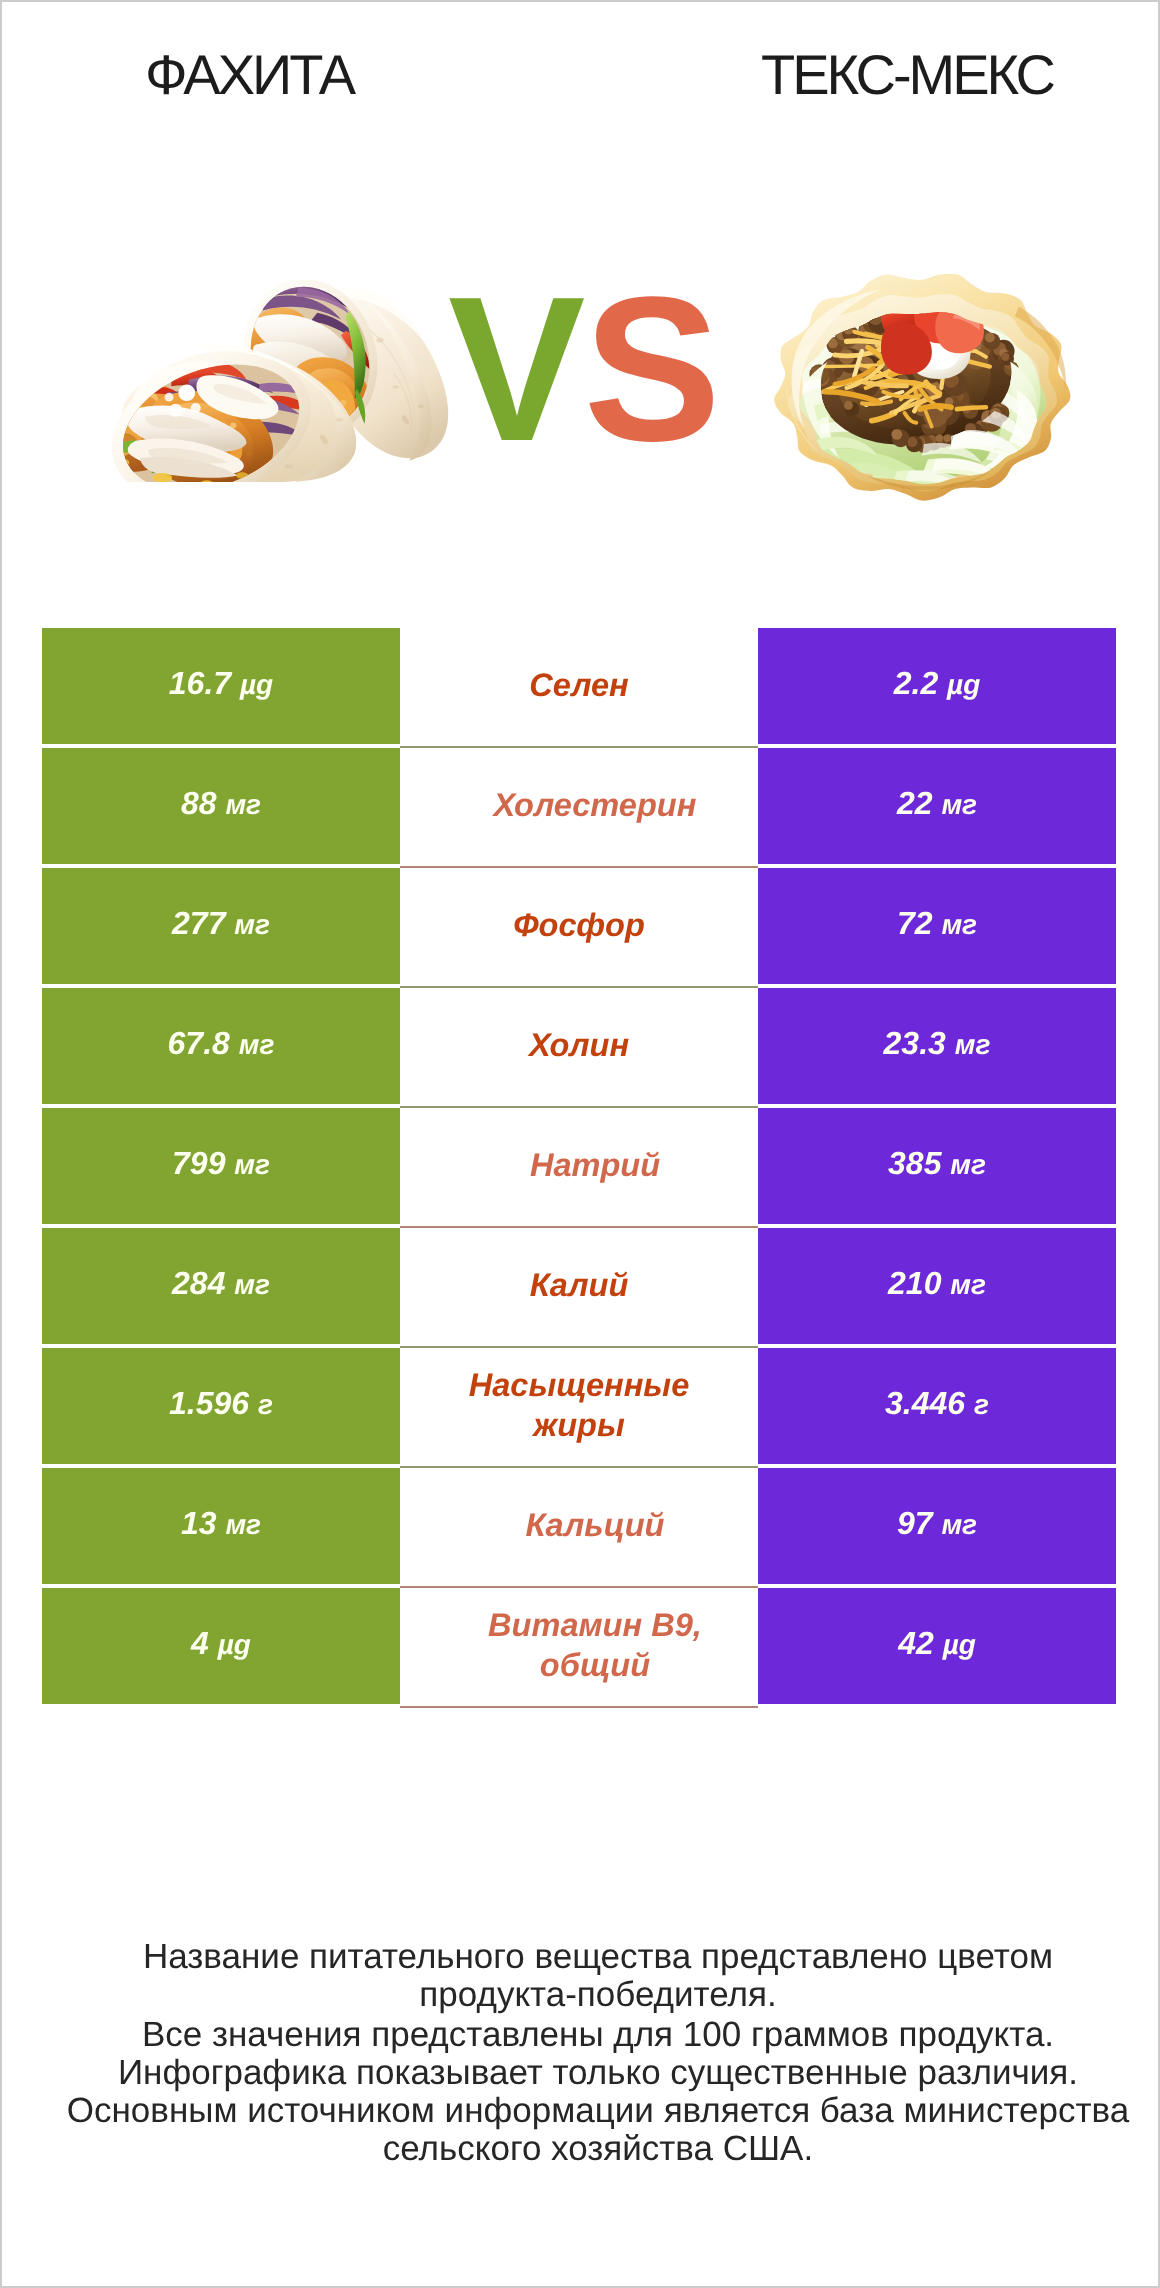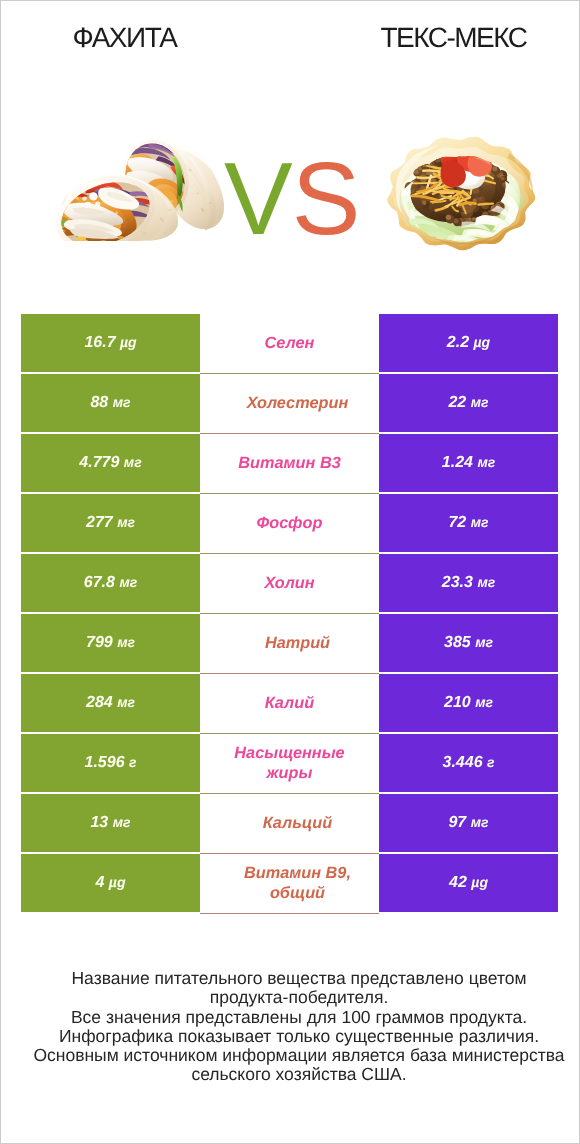--- a/index.html
+++ b/index.html
@@ -5,36 +5,36 @@
   html,body{margin:0;padding:0;background:#fff;}
   body{width:580px;height:1144px;font-family:"Liberation Sans",sans-serif;-webkit-font-smoothing:antialiased;text-rendering:geometricPrecision;}
   .page{position:relative;box-sizing:border-box;width:580px;height:1144px;border:1px solid #cccccc;background:#ffffff;overflow:hidden;}
   .titles{position:absolute;top:0;left:0;width:578px;height:80px;}
   .title{position:absolute;top:21px;font-size:28px;color:#1c1c1c;font-weight:400;text-align:center;white-space:nowrap;letter-spacing:-1.5px;}
   .title.left{left:-3px;width:253px;}
   .title.right{left:288px;width:329px;}
   .hero{position:absolute;top:0;left:0;width:578px;height:300px;}
   .foodL{position:absolute;left:49px;top:139px;}
   .foodR{position:absolute;left:384px;top:130px;}
-  .vs{position:absolute;left:223px;top:132px;width:130px;text-align:center;font-size:103px;font-weight:400;line-height:1;letter-spacing:-1px;font-family:"Liberation Sans",sans-serif;margin-top:14px;}
+  .vs{position:absolute;left:223px;top:132px;width:130px;text-align:center;font-size:103px;font-weight:700;line-height:1;letter-spacing:-1px;font-family:"Liberation Sans",sans-serif;}
   .vs span.v{color:#7aa82e;}
   .vs span.s{color:#e1694a;}
   .table{position:absolute;left:20px;top:313px;width:537px;}
   .row{display:flex;height:58px;margin-bottom:2px;font-style:italic;}
   .row:last-child{margin-bottom:0;}
   .cell{width:179px;display:flex;align-items:center;justify-content:center;text-align:center;box-sizing:border-box;}
   .cell.l{background:#82a532;}
   .cell.r{background:#6d28d9;}
   .cell .val{color:#fdfff0;font-weight:bold;font-size:16px;letter-spacing:0px;}
   .cell .val .u{font-size:14px;}
   .cell.m{background:#fff;height:60px;margin-top:0px;border-bottom:1px solid #b5bf79;font-weight:bold;font-size:16.3px;line-height:1.18;padding:0 6px;}
   .cell.m.bl{border-bottom-color:#8e9a6e;}
   .cell.m.br{border-bottom-color:#b08478;padding-left:22px;}
   
-  .w-left{color:#ec4899;}
+  .w-left{color:#c2410c;}
   .w-right{color:#d1684c;}
   .foot{position:absolute;left:32px;top:968px;width:532px;text-align:center;font-size:17.5px;color:#262626;line-height:19.3px;}
 </style>
 </head>
 <body>
 
 <div class="page">
 
   <div class="titles">
     <div class="title left">ФАХИТА</div>
@@ -565,31 +565,20 @@
         </div>
         <div class="cell m br">
           <span class="w-right">Холестерин</span>
         </div>
         <div class="cell r">
           <span class="val">22 <span class="u">мг</span></span>
         </div>
       </div>
       <div class="row">
         <div class="cell l">
-          <span class="val">4.779 <span class="u">мг</span></span>
-        </div>
-        <div class="cell m bl">
-          <span class="w-left">Витамин B3</span>
-        </div>
-        <div class="cell r">
-          <span class="val">1.24 <span class="u">мг</span></span>
-        </div>
-      </div>
-      <div class="row">
-        <div class="cell l">
           <span class="val">277 <span class="u">мг</span></span>
         </div>
         <div class="cell m bl">
           <span class="w-left">Фосфор</span>
         </div>
         <div class="cell r">
           <span class="val">72 <span class="u">мг</span></span>
         </div>
       </div>
       <div class="row">

